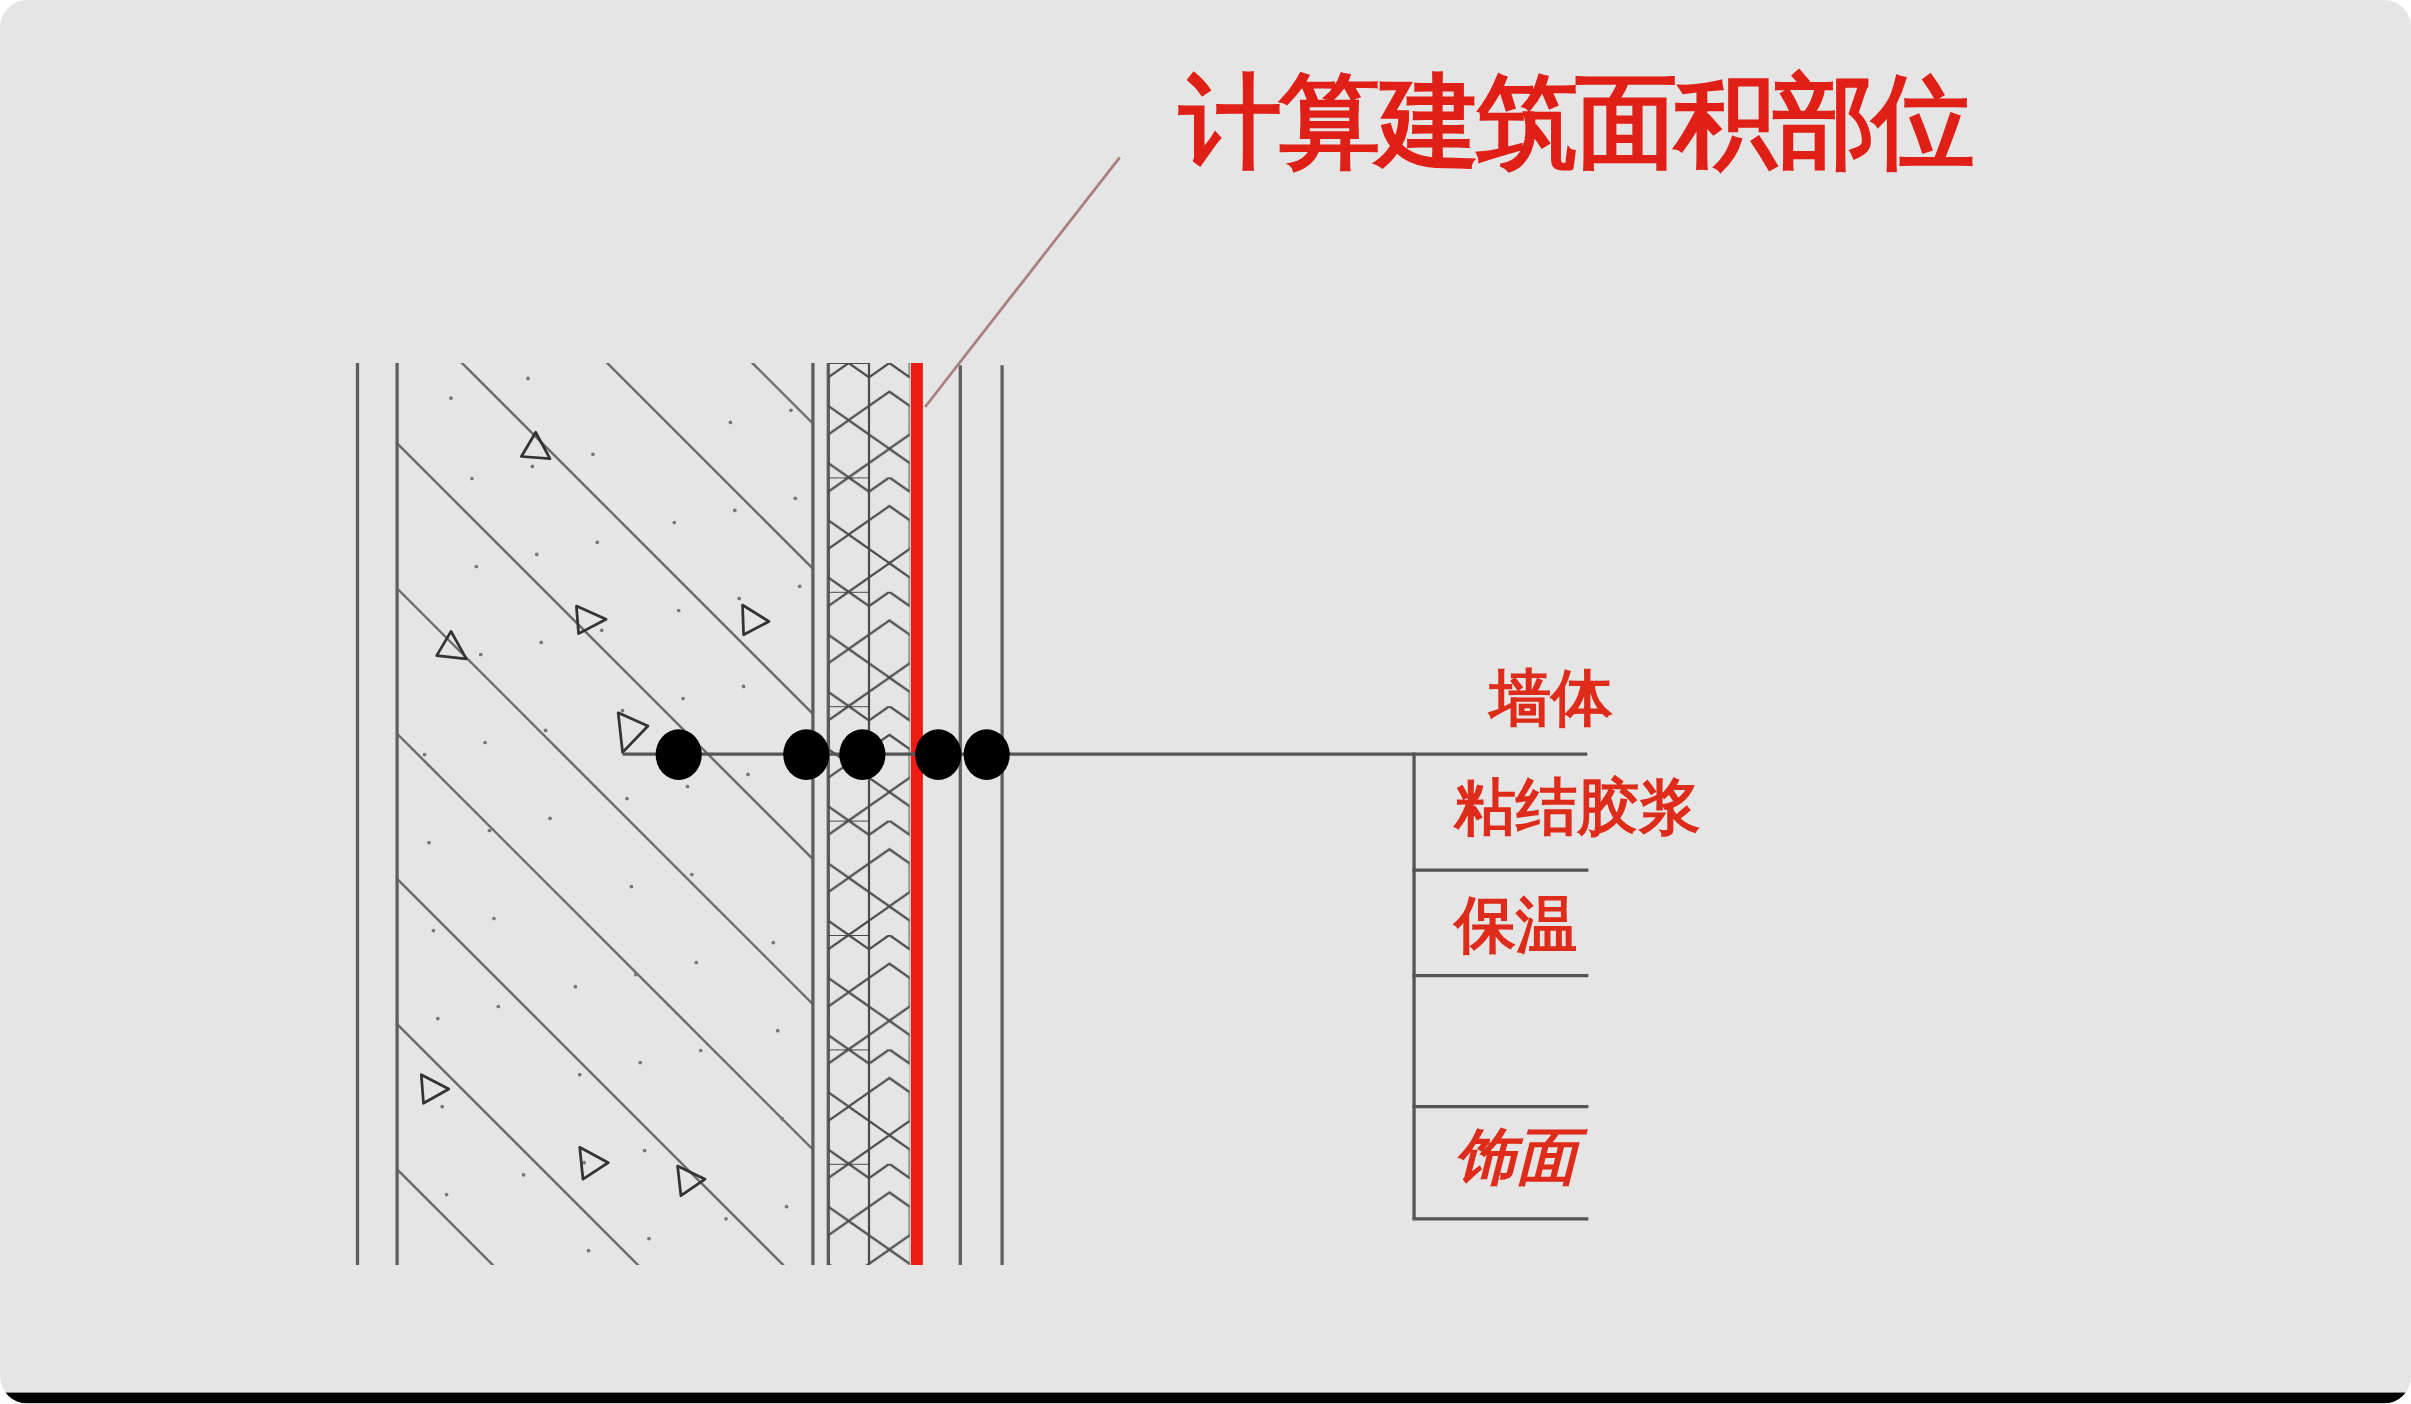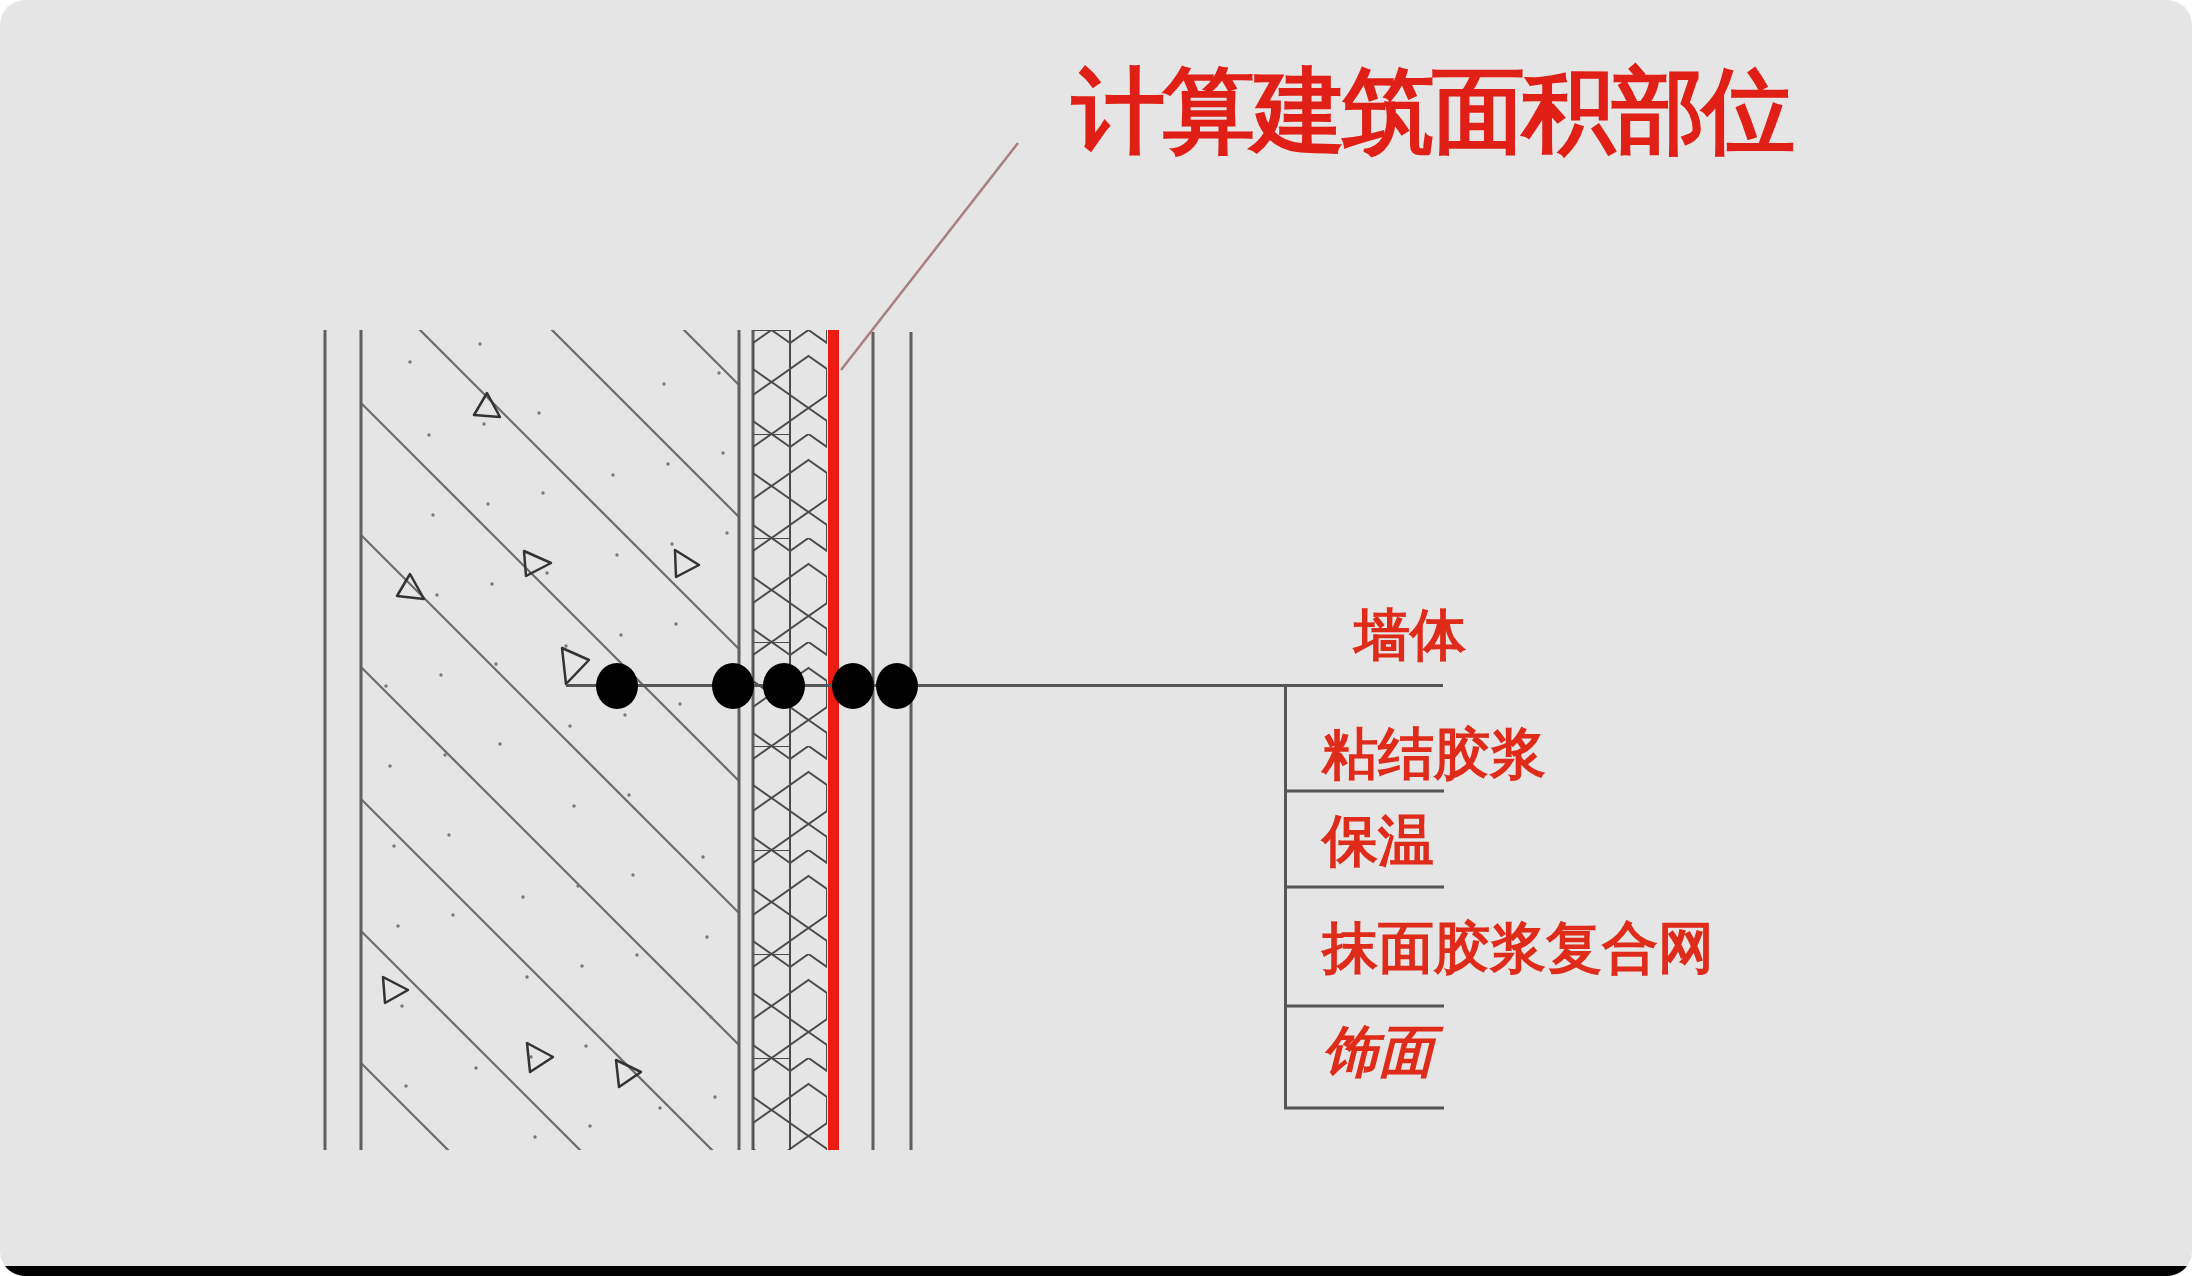--- a/index.html
+++ b/index.html
@@ -180,19 +180,18 @@
       <line x1="1284" y1="791" x2="1444" y2="791"></line>
       <line x1="1284" y1="887" x2="1444" y2="887"></line>
       <line x1="1284" y1="1006" x2="1444" y2="1006"></line>
       <line x1="1284" y1="1108" x2="1444" y2="1108"></line>
     </g>
   </svg>
 
   <div class="diagram-title" style="color: rgb(224, 32, 22);">计算建筑面积部位</div>
 
   <div class="layer-label" id="label-wall" style="color: rgb(223, 43, 26);">墙体</div>
-  <div class="layer-label" id="label-bonding" style="color: rgb(223, 43, 26); margin-top: 20px;">粘结胶浆</div>
+  <div class="layer-label" id="label-bonding" style="color: rgb(223, 43, 26);">粘结胶浆</div>
   <div class="layer-label" id="label-insulation" style="color: rgb(223, 43, 26);">保温</div>
-  <div class="layer-label" id="label-mesh" style="color: rgb(223, 43, 26);">抹面胶浆复合网</div>
   <div class="layer-label" id="label-finish" style="color: rgb(223, 43, 26);">饰面</div>
 
   <div class="bottom-bar"></div>
 </div>
 
 </body></html>

